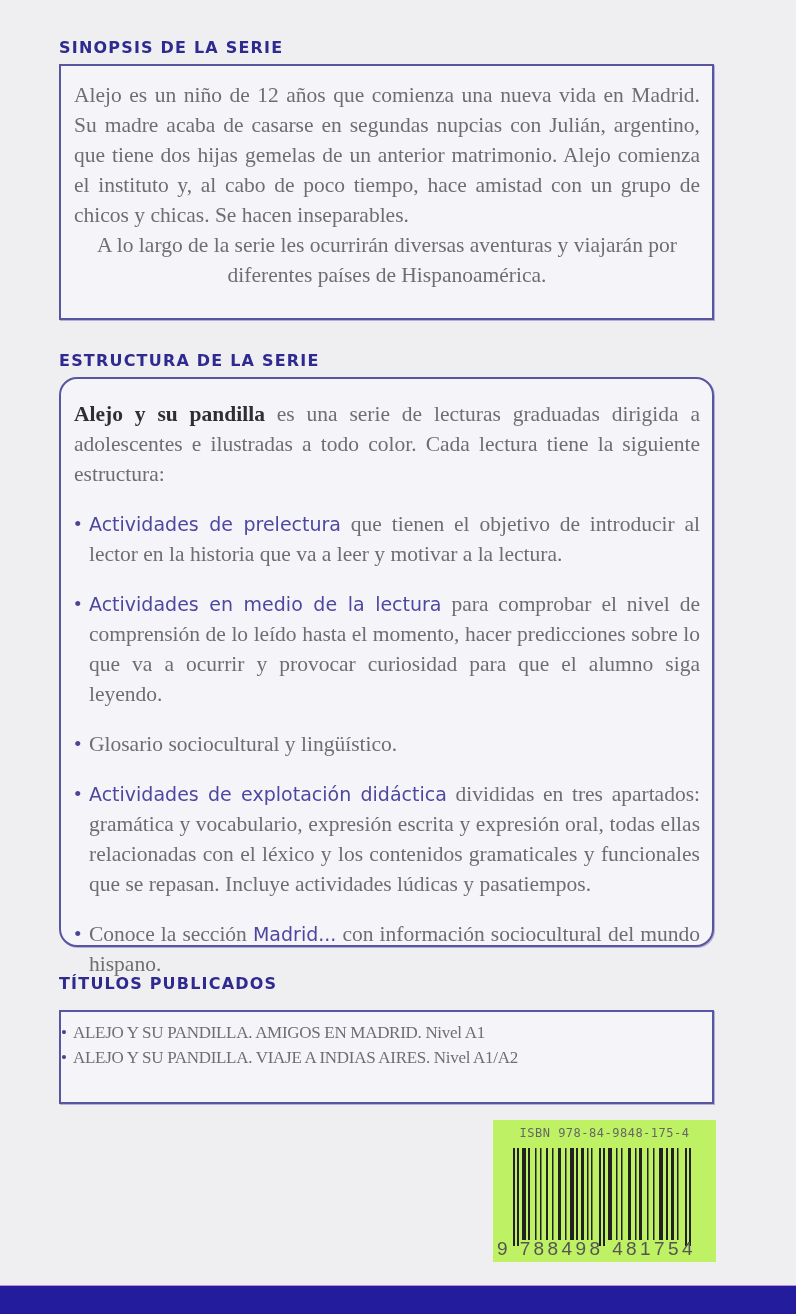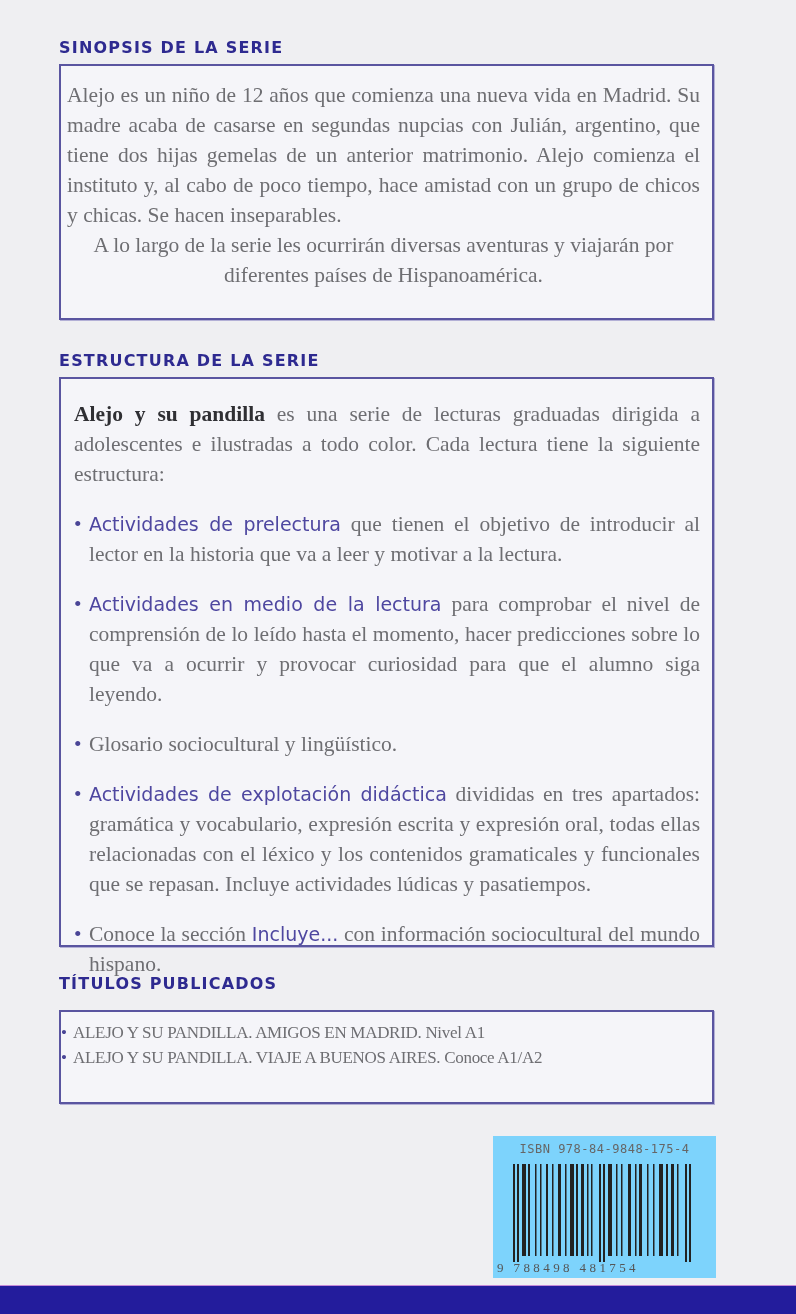--- a/index.html
+++ b/index.html
@@ -16,43 +16,42 @@
     color: #2e2a90; text-transform: uppercase;
     transform: scaleY(0.95);
   }
   .box {
     position: absolute; left: 59px; width: 655px;
     border: 2px solid #5a55a0; box-sizing: border-box;
     background: #f5f5f9;
     box-shadow: 1px 1px 0 #b3b0d6;
   }
   .p { font-size: 21.5px; line-height: 30px; text-align: justify; margin: 0; }
-  #box1 { top: 64px; height: 256px; padding: 14px 12px 0 6px; }
-  #box2 { top: 377px; height: 570px; padding: 20px 12px 0 13px; }
+  #box1 { top: 64px; height: 256px; padding: 14px 12px 0 13px; }
+  #box2 { top: 377px; height: 570px; padding: 20px 12px 0 13px; border-radius: 18px; }
   #box3 { top: 1010px; height: 94px; padding: 8px 10px 0 0; }
   .bold { font-weight: bold; color: #2f2f33; }
   .hl { font-family: "DejaVu Sans", sans-serif; color: #4e47a0; font-size: 19px; }
   ul { list-style: none; margin: 0; padding: 0; }
   .bullet { position: relative; padding-left: 15px; margin-top: 20px; }
   .bullet::before { content: "•"; position: absolute; left: 0; top: 0; color: #4a4596; }
   .titles li {
     font-size: 17px; line-height: 25px; position: relative; padding-left: 12px;
     white-space: nowrap; letter-spacing: -0.3px;
   }
   .titles li::before { content: "•"; position: absolute; left: 0; color: #4a4596; }
   #barcode {
     position: absolute; left: 493px; top: 1120px; width: 223px; height: 142px;
-    background: #7dd3fc;
-    margin-top: 16px;
+    background: #bef264;
   }
   #isbn { position: absolute; top: 6px; left: 0; width: 100%; text-align: center;
     font-family: "DejaVu Sans Mono", monospace; font-size: 12px; color: #666; letter-spacing: 0.5px; }
   #bars { position: absolute; left: 20px; top: 28px; width: 182px; height: 98px; }
   #digits { position: absolute; left: 4px; bottom: 2px; width: 215px;
-    font-family: Liberation Serif, serif; font-size: 13px; color: #555; letter-spacing: 3.4px; }
+    font-family: Liberation Sans, sans-serif; font-size: 19px; color: #555; letter-spacing: 3.4px; }
   #footer-band {
     position: absolute; left: 0; top: 1285px; width: 796px; height: 29px;
     background: #231c9c; border-top: 1px solid #c58ad8;
   }
 </style>
 </head>
 <body>
 
 <div class="heading" style="top:38px;text-align:right;">Sinopsis de la serie</div>
 <div class="box" id="box1">
@@ -63,29 +62,29 @@
 <div class="heading" style="top:351px;">Estructura de la serie</div>
 <div class="box" id="box2">
   <p class="p">
     <span class="bold">Alejo y su pandilla</span><span> es una serie de lecturas graduadas dirigida a adolescentes e ilustradas a todo color. Cada lectura tiene la siguiente estructura:</span>
   </p>
   <ul>
     <li class="p bullet"><span class="hl">Actividades de prelectura</span><span> que tienen el objetivo de introducir al lector en la historia que va a leer y motivar a la lectura.</span></li>
     <li class="p bullet"><span class="hl">Actividades en medio de la lectura</span><span> para comprobar el nivel de comprensión de lo leído hasta el momento, hacer predicciones sobre lo que va a ocurrir y provocar curiosidad para que el alumno siga leyendo.</span></li>
     <li class="p bullet"><span>Glosario sociocultural y lingüístico.</span></li>
     <li class="p bullet"><span class="hl">Actividades de explotación didáctica</span><span> divididas en tres apartados: gramática y vocabulario, expresión escrita y expresión oral, todas ellas relacionadas con el léxico y los contenidos gramaticales y funcionales que se repasan. Incluye actividades lúdicas y pasatiempos.</span></li>
-    <li class="p bullet"><span>Conoce la sección </span><span class="hl">Incluye...</span><span> con información sociocultural del mundo hispano.</span></li>
+    <li class="p bullet"><span>Conoce la sección </span><span class="hl">Madrid...</span><span> con información sociocultural del mundo hispano.</span></li>
   </ul>
 </div>
 
 <div class="heading" style="top:974px;">Títulos publicados</div>
 <div class="box" id="box3">
   <ul class="titles">
     <li>ALEJO Y SU PANDILLA. AMIGOS EN MADRID. Nivel A1</li>
-    <li>ALEJO Y SU PANDILLA. VIAJE A BUENOS AIRES. Conoce A1/A2</li>
+    <li>ALEJO Y SU PANDILLA. VIAJE A INDIAS AIRES. Nivel A1/A2</li>
   </ul>
 </div>
 
 <div id="barcode">
   <div id="isbn">ISBN 978-84-9848-175-4</div>
   <svg id="bars" viewBox="0 0 182 98" preserveAspectRatio="none">
     <g fill="#222">
       <rect x="0" y="0" width="2" height="98"></rect>
         <rect x="4" y="0" width="2" height="98"></rect>
       <rect x="9" y="0" width="4" height="92"></rect>

